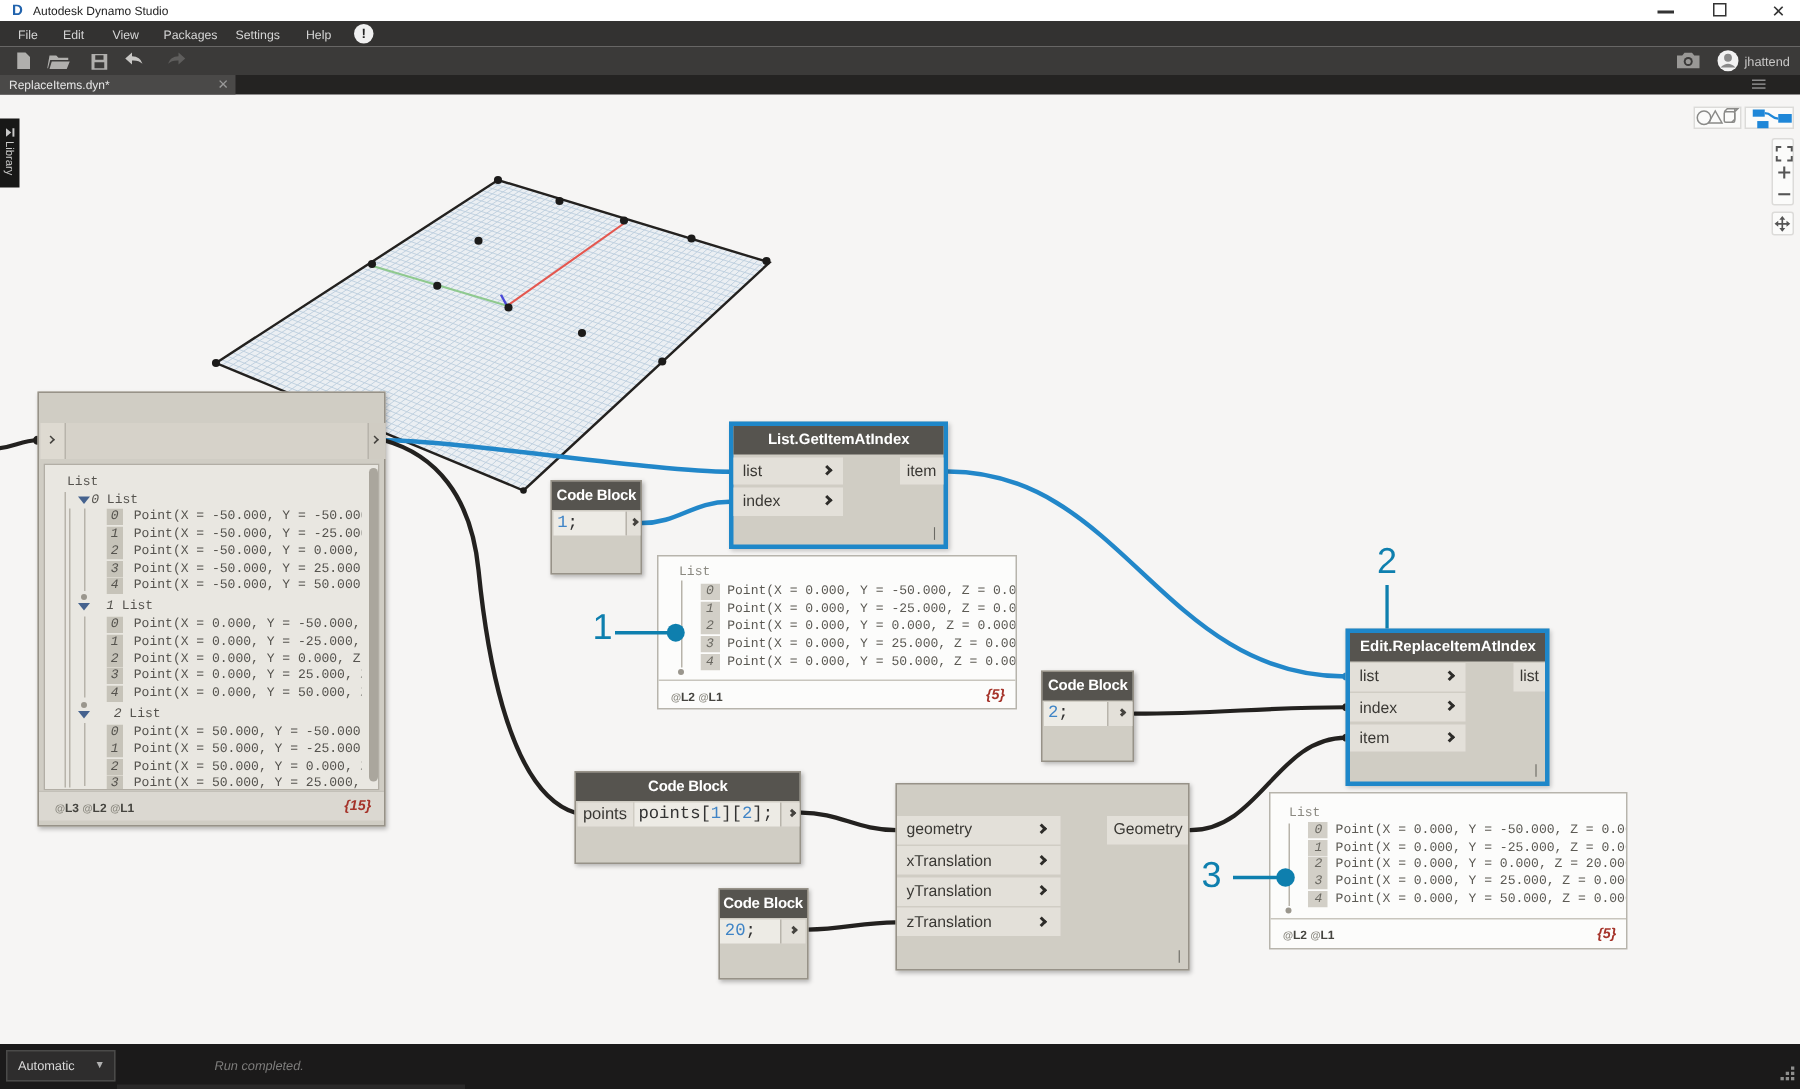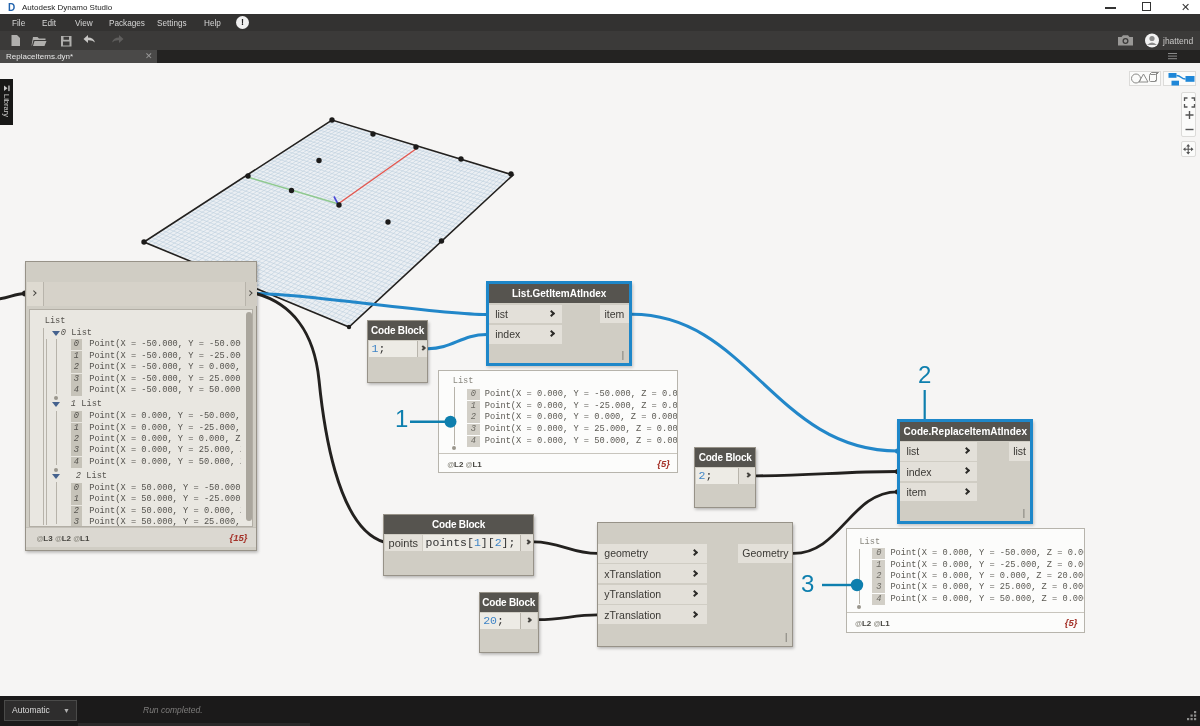--- a/index.html
+++ b/index.html
@@ -250,21 +250,21 @@
       </div>
   <div class="prow" style="left:0; top:41.3px; width:72.8px; height:18.5px;">
         <span class="lbl">index</span>
         <span class="chev" style="right:8px; top:6px;"></span>
       </div>
   <div class="obox" style="left:110.6px; top:21px; width:29.2px; height:18.5px; line-height:18.5px;">item</div>
   <span class="mark" style="right:5px; bottom:3px;">|</span>
 </div>
 
 <div class="node sel" style="left:897.4px; top:419px; width:135.8px; height:104.6px;">
-  <div class="nhead" style="height:19px; line-height:19px; font-size:10px;">Code.ReplaceItemAtIndex</div>
+  <div class="nhead" style="height:19px; line-height:19px; font-size:10px;">Edit.ReplaceItemAtIndex</div>
   <div class="prow" style="left:0; top:20px; width:76.8px; height:18.5px;">
         <span class="lbl">list</span>
         <span class="chev" style="right:8px; top:6px;"></span>
       </div>
   <div class="prow" style="left:0; top:40.3px; width:76.8px; height:18.5px;">
         <span class="lbl">index</span>
         <span class="chev" style="right:8px; top:6px;"></span>
       </div>
   <div class="prow" style="left:0; top:60.6px; width:76.8px; height:18.5px;">
         <span class="lbl">item</span>

